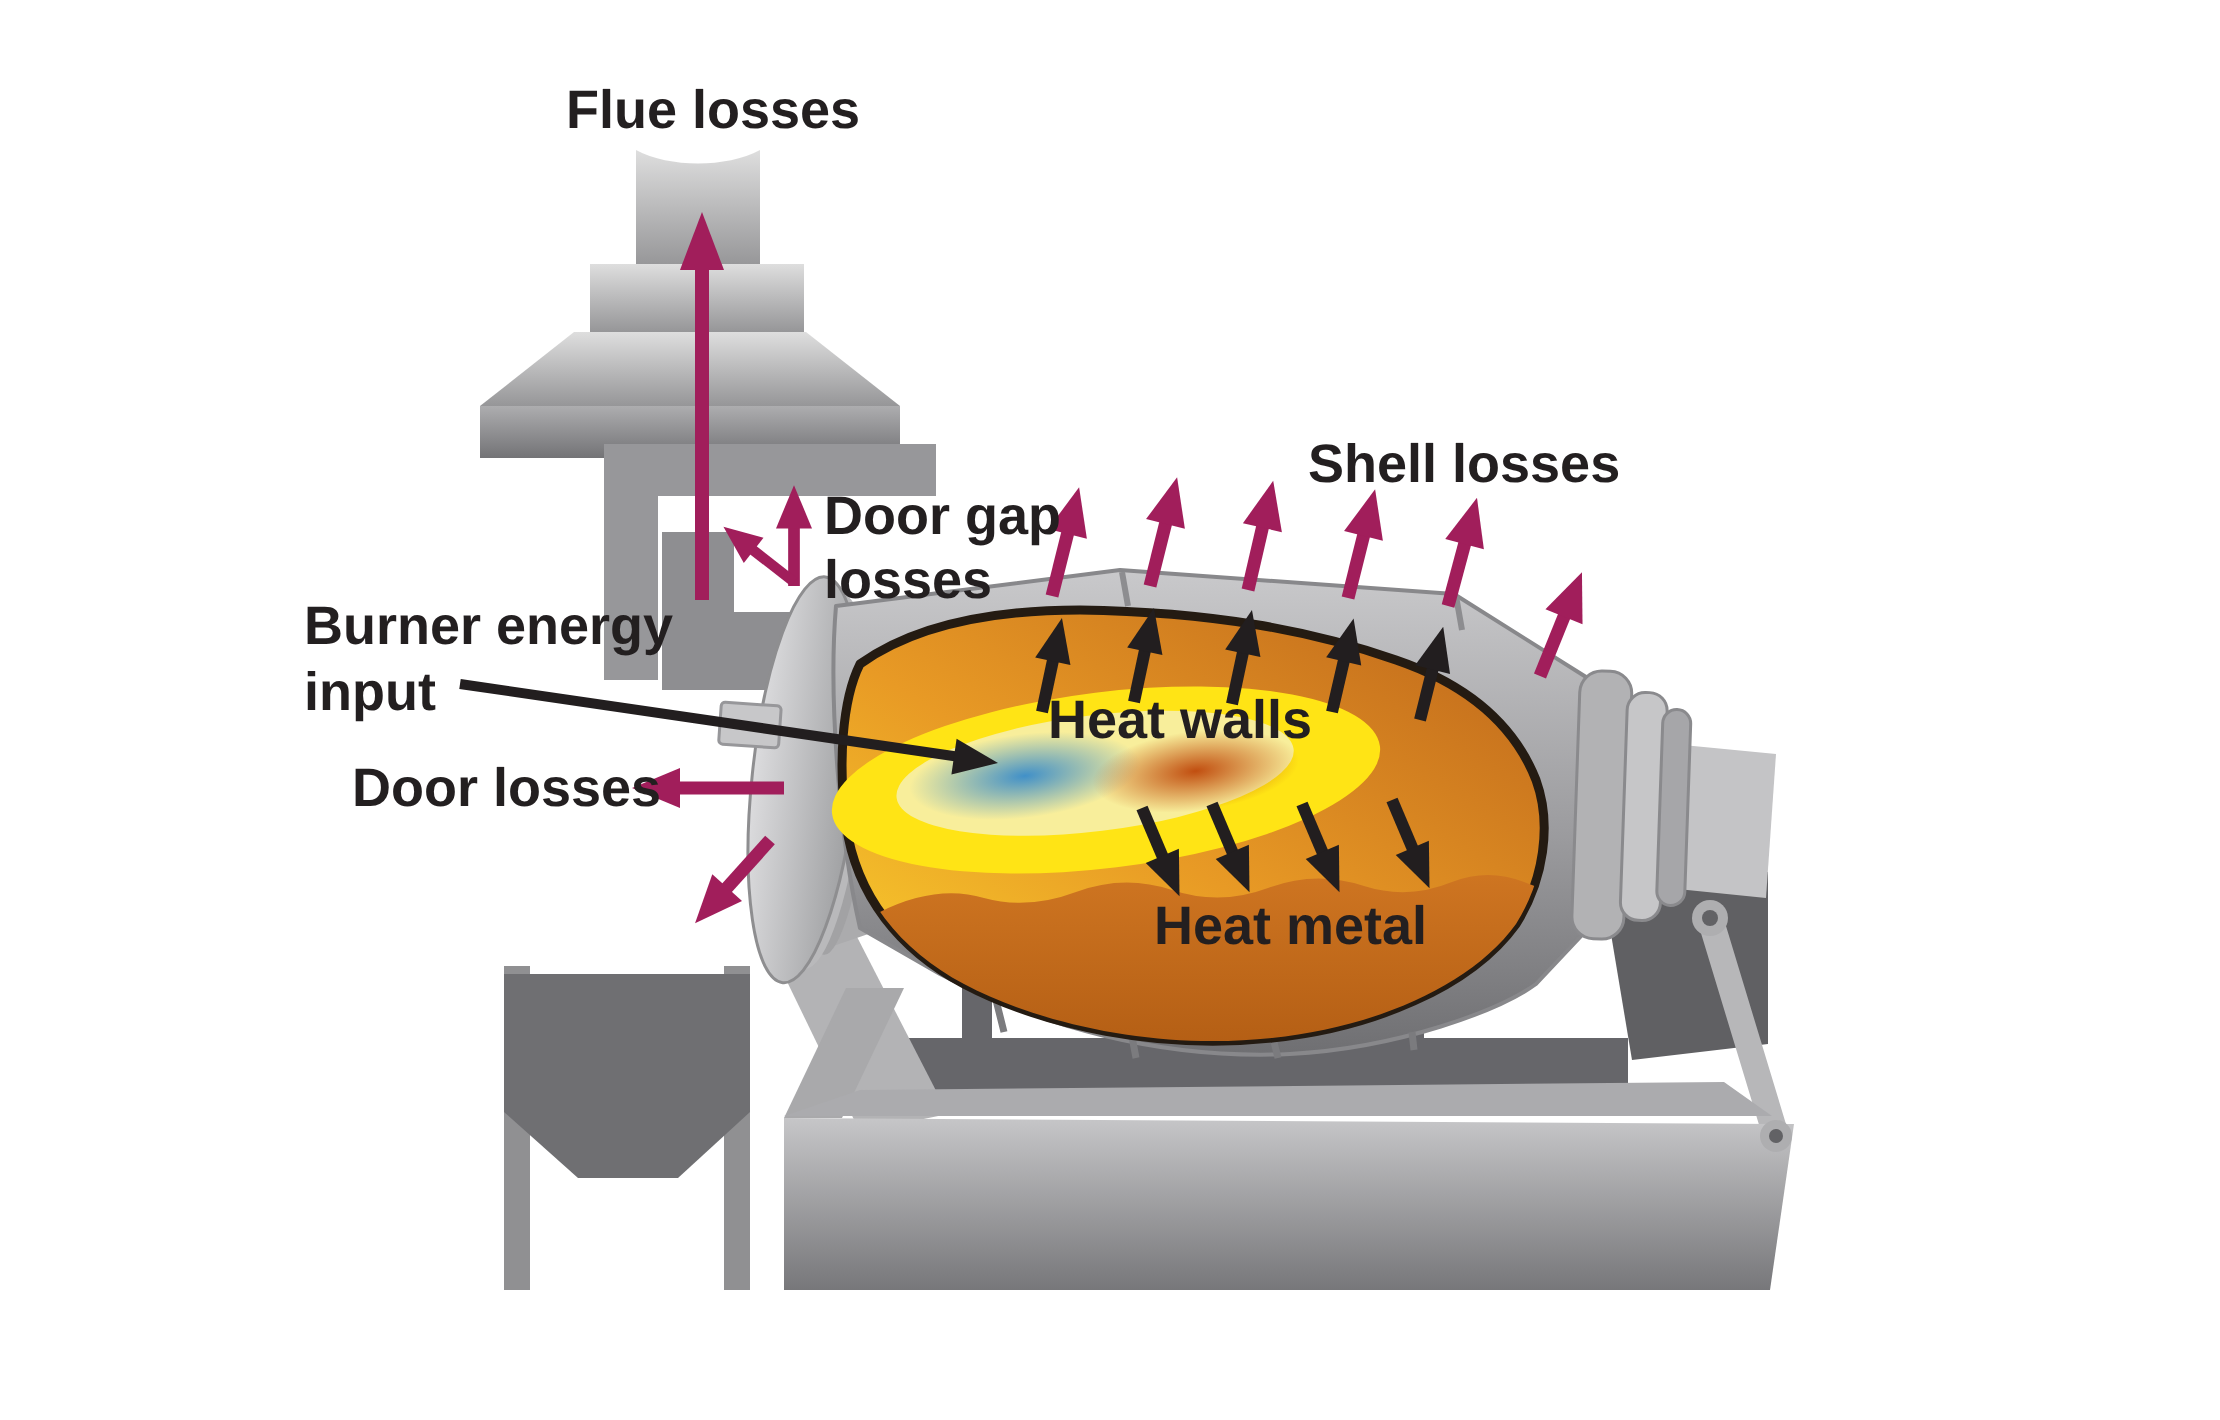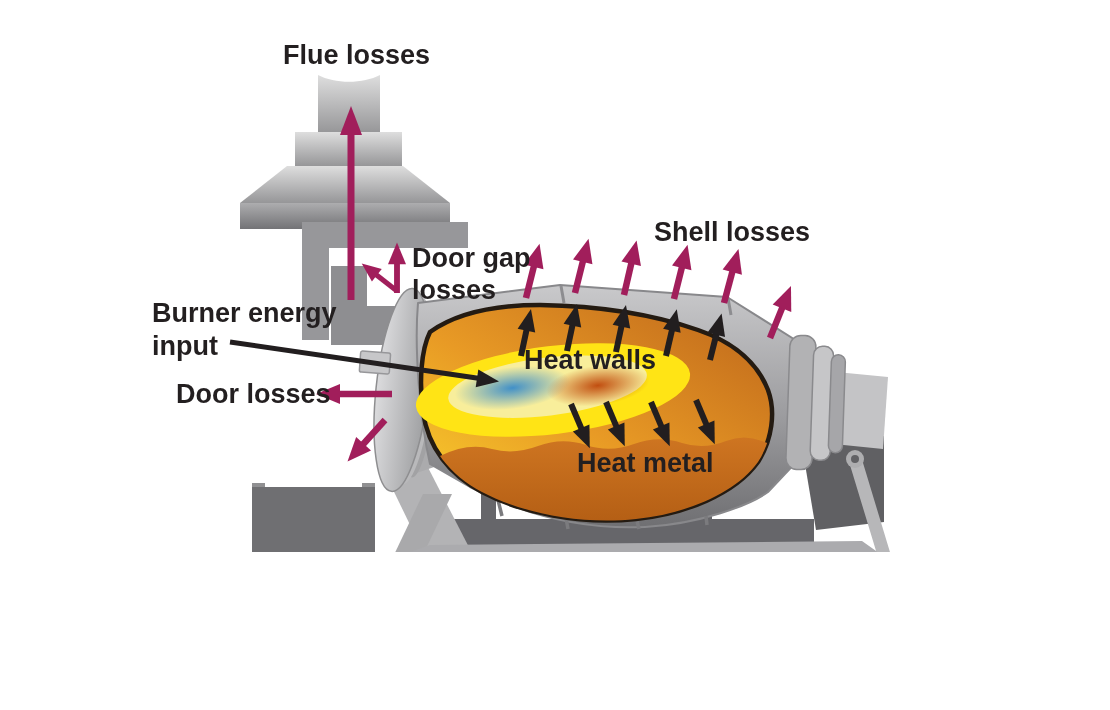--- a/index.html
+++ b/index.html
@@ -1,16 +1,16 @@
 <!DOCTYPE html>
 <html style="--background: #FFFFFF; --label-text: #231F20; --loss-arrow: #A11E5B; --heat-arrow: #221E1F; --flame-yellow: #FFE415; --flame-core-blue: #4190C8; --flame-core-red: #C14E10; --cavity-light: #FBD42D; --cavity-mid: #E89A25; --cavity-dark: #BD651B; --metal-top: #CE7521; --metal-bottom: #AF5A12; --shell-light: #C9C9CB; --shell-dark: #6F6F72;"><head>
 <meta charset="utf-8">
 <style>
   html,body{margin:0;padding:0;background:#fff;}
-  .stage{position:relative;width:1110px;height:552px;background:var(--background,#fff);overflow:hidden;}
+  .stage{position:relative;width:1110px;height:710px;background:var(--background,#fff);overflow:hidden;}
   svg{display:block;}
   .lbl{font-family:"Liberation Sans",sans-serif;font-weight:bold;font-size:27px;fill:var(--label-text,#231F20);}
   .loss-line{stroke:var(--loss-arrow,#A11E5B);fill:none;}
   .loss-head{fill:var(--loss-arrow,#A11E5B);stroke:none;}
   .heat-line{stroke:var(--heat-arrow,#221E1F);fill:none;}
   .heat-head{fill:var(--heat-arrow,#221E1F);stroke:none;}
 </style>
 </head>
 <body>
 

